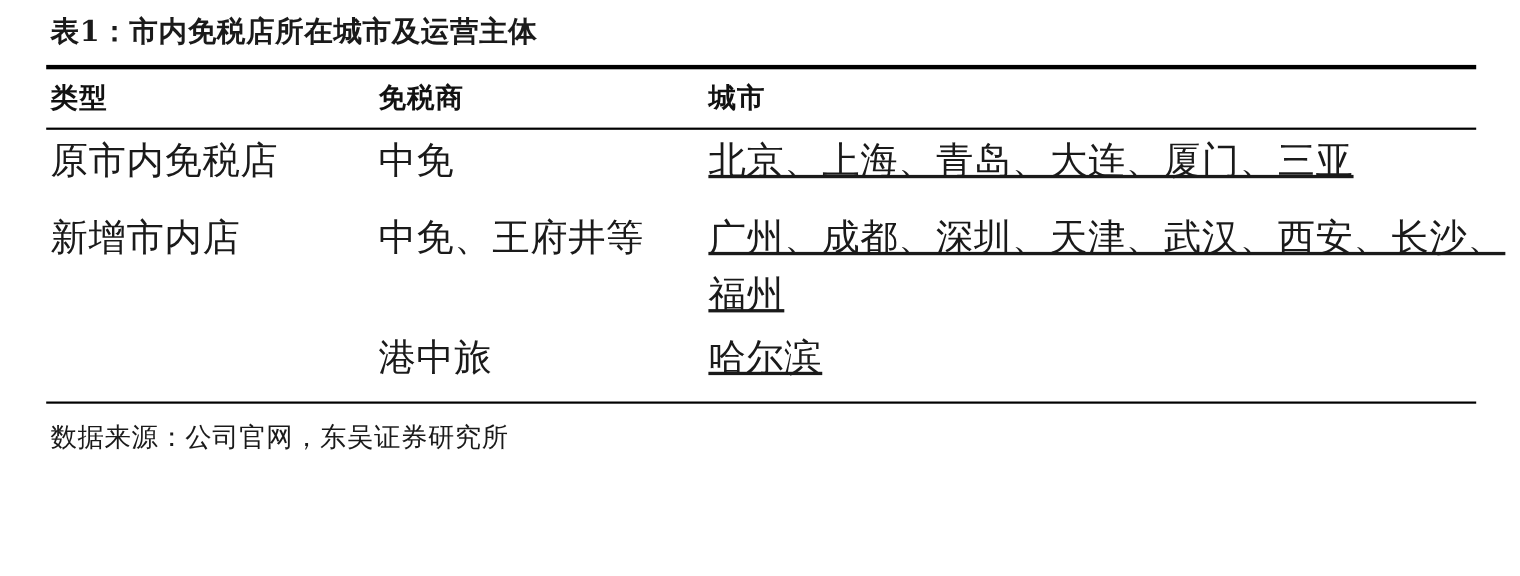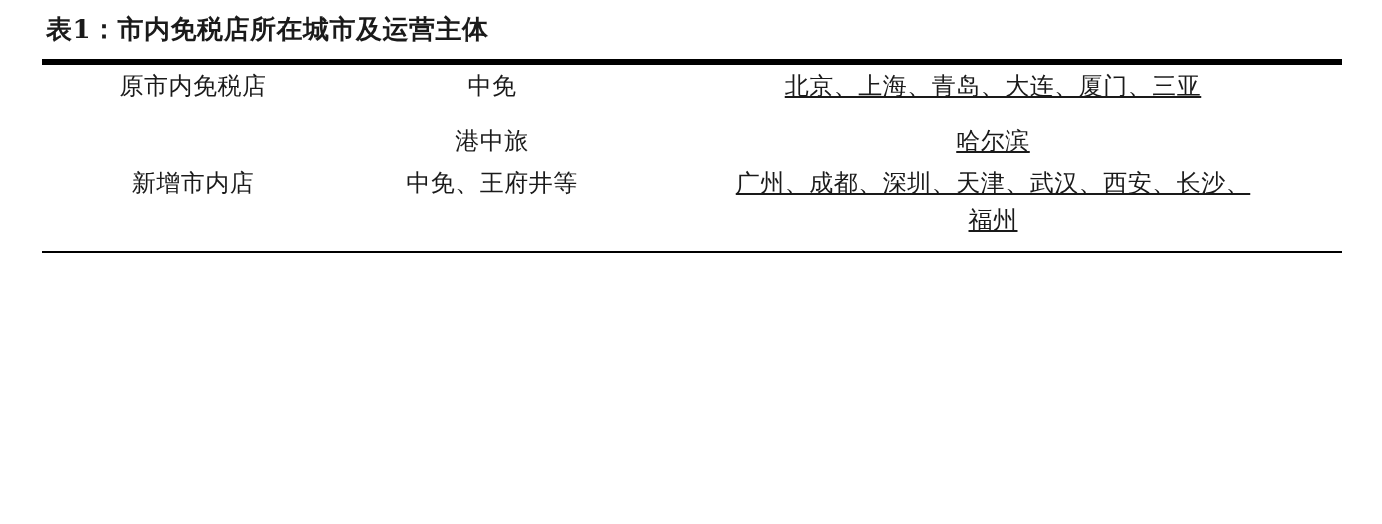--- a/index.html
+++ b/index.html
@@ -49,28 +49,27 @@
   table.data-table th {
     text-align: left;
     font-size: 25px;
     font-weight: bold;
     color: #111111;
     padding: 9px 0 11px 4px;
     letter-spacing: 1px;
     vertical-align: top;
   }
   table.data-table td {
-    font-size: 24px;
+    font-size: 34px;
     font-weight: normal;
     color: #1a1a1a;
     padding: 3px 0 3px 4px;
     vertical-align: top;
     letter-spacing: 0.5px;
     line-height: 1.52;
-    text-align: center;
   }
   td.pad-top { padding-top: 8px; }
   .cell-lines div { white-space: nowrap; text-decoration: underline; }
   .footnote {
     font-size: 24px;
     color: #1a1a1a;
     letter-spacing: 0.5px;
     margin: 14px 0 0 4px;
     white-space: nowrap;
   }
@@ -78,20 +77,34 @@
 </style>
 </head>
 <body>
 
 <div class="page">
 
   <div class="table-caption">表1：市内免税店所在城市及运营主体</div>
 
   <div class="rule rule-thick"></div>
 
+  <table class="data-table">
+    <colgroup>
+      <col class="c1">
+        <col class="c2">
+        <col class="c3">
+    </colgroup>
+    <thead>
+      <tr>
+        <th>类型</th>
+        <th>免税商</th>
+        <th>城市</th>
+      </tr>
+    </thead>
+  </table>
 
   <div class="rule rule-thin"></div>
 
   <table class="data-table">
     <colgroup>
       <col class="c1">
         <col class="c2">
         <col class="c3">
     </colgroup>
     <tbody>
@@ -101,33 +114,34 @@
         <td class="pad-top cell-lines">
           <div>北京、上海、青岛、大连、厦门、三亚</div>
         </td>
       </tr>
       <tr class="spacer-row">
         <td></td>
           <td></td>
           <td></td>
       </tr>
       <tr>
-        <td></td>
-        <td>港中旅</td>
-        <td class="cell-lines">
-          <div>哈尔滨</div>
-        </td>
-      </tr>
-      <tr>
         <td>新增市内店</td>
         <td>中免、王府井等</td>
         <td class="cell-lines">
           <div>广州、成都、深圳、天津、武汉、西安、长沙、</div>
           <div>福州</div>
         </td>
       </tr>
+      <tr>
+        <td></td>
+        <td>港中旅</td>
+        <td class="cell-lines">
+          <div>哈尔滨</div>
+        </td>
+      </tr>
     </tbody>
   </table>
 
   <div class="rule rule-thin" style="margin-top:10px;"></div>
 
+  <div class="footnote">数据来源：公司官网，东吴证券研究所</div>
 
 </div>
 
 </body></html>

